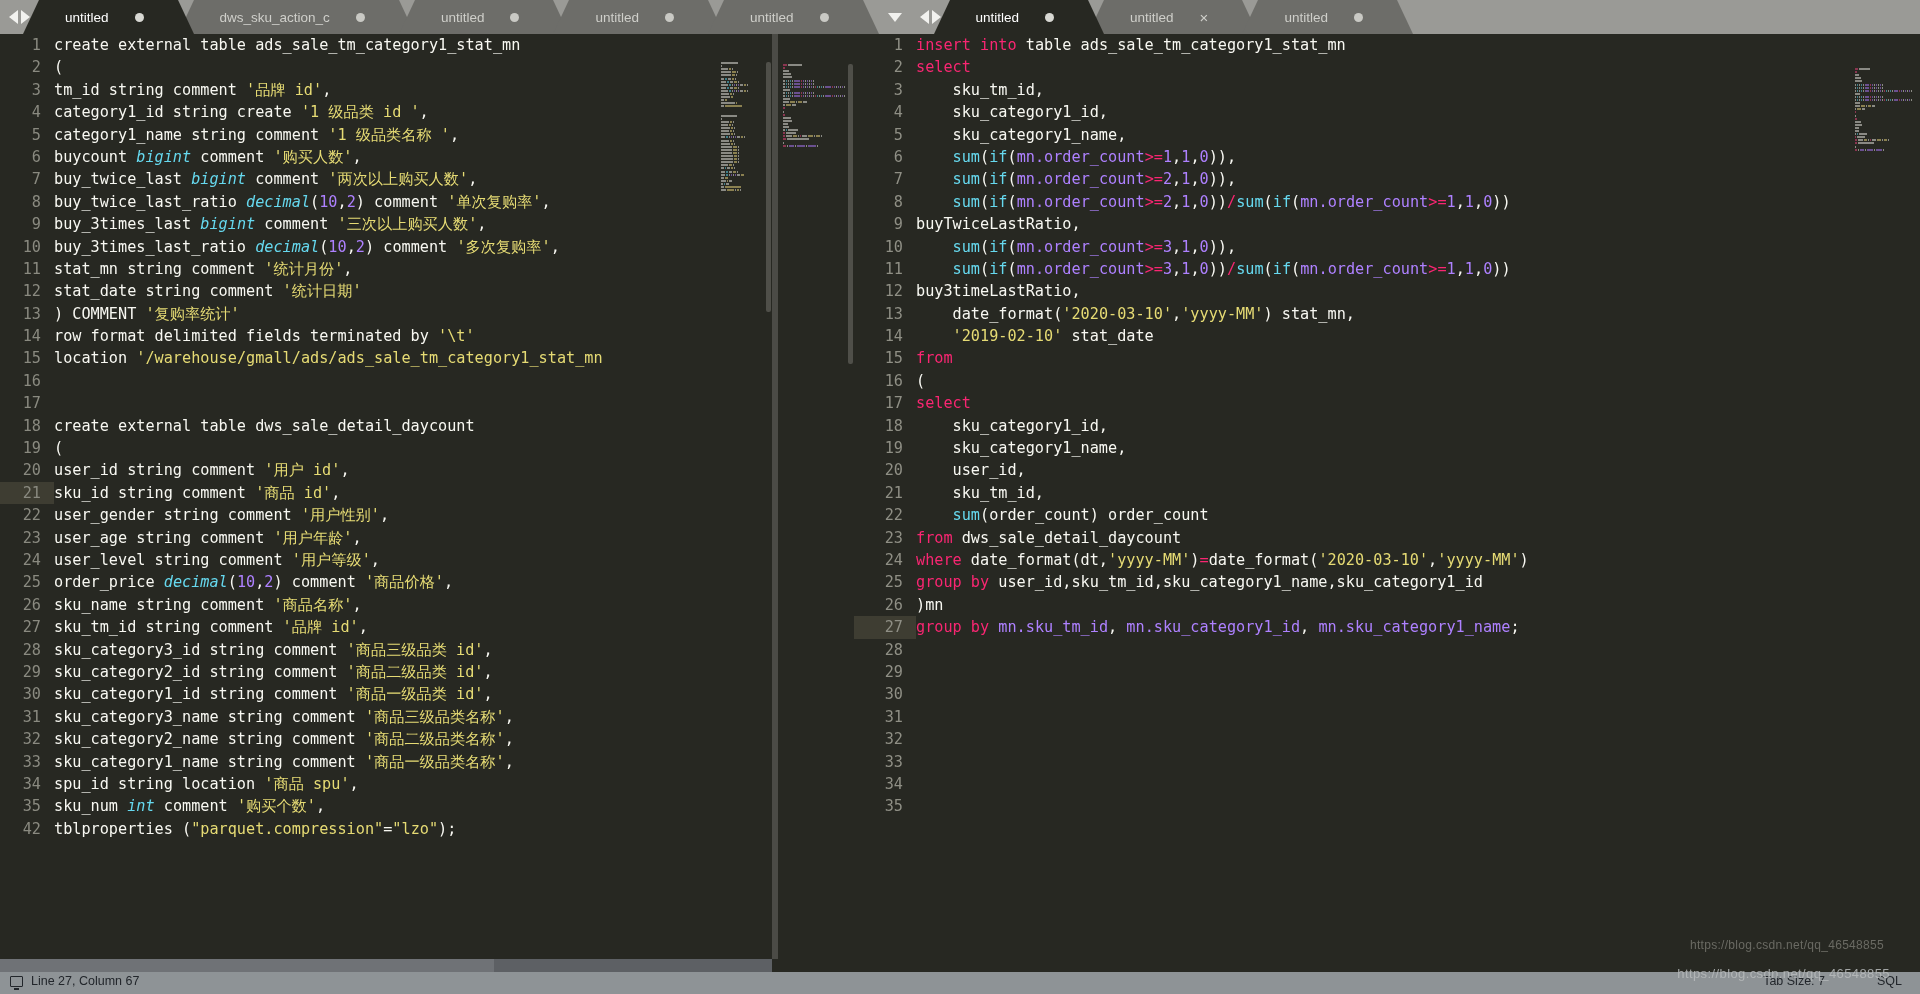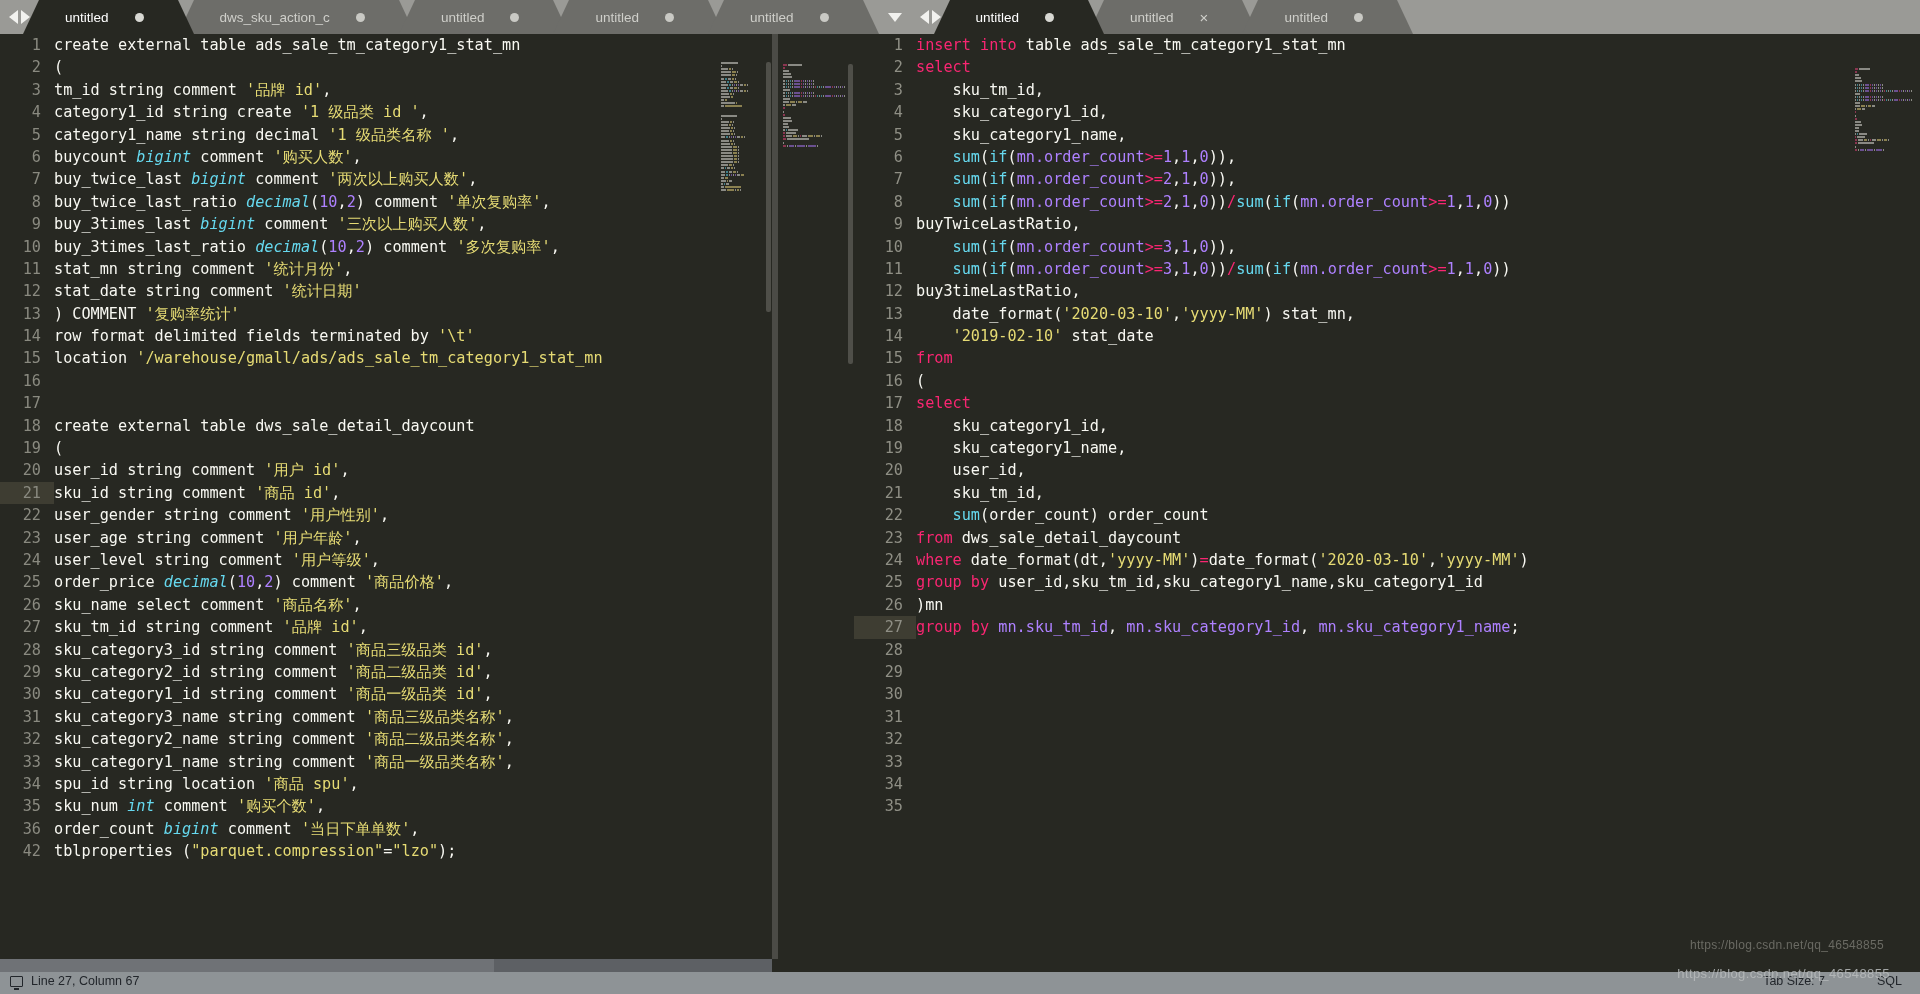--- a/index.html
+++ b/index.html
@@ -231,52 +231,51 @@
 </div>
 
 <div id="workspace">
 
   <div class="pane" id="pane-left">
     <div class="code-area" id="code-left">
         <div class="ln-row"><div class="gutter">1</div><div class="src"><span class="k-kw">create external table ads_sale_tm_category1_stat_mn</span></div></div>
         <div class="ln-row"><div class="gutter">2</div><div class="src"><span class="k-kw">(</span></div></div>
         <div class="ln-row"><div class="gutter">3</div><div class="src"><span class="k-kw">tm_id string comment </span><span class="k-str">'品牌 id'</span><span class="k-kw">,</span></div></div>
         <div class="ln-row"><div class="gutter">4</div><div class="src"><span class="k-kw">category1_id string create </span><span class="k-str">'1 级品类 id '</span><span class="k-kw">,</span></div></div>
-        <div class="ln-row"><div class="gutter">5</div><div class="src"><span class="k-kw">category1_name string decimal </span><span class="k-str">'1 级品类名称 '</span><span class="k-kw">,</span></div></div>
+        <div class="ln-row"><div class="gutter">5</div><div class="src"><span class="k-kw">category1_name string comment </span><span class="k-str">'1 级品类名称 '</span><span class="k-kw">,</span></div></div>
         <div class="ln-row"><div class="gutter">6</div><div class="src"><span class="k-kw">buycount </span><span class="k-type">bigint</span><span class="k-kw"> comment </span><span class="k-str">'购买人数'</span><span class="k-kw">,</span></div></div>
         <div class="ln-row"><div class="gutter">7</div><div class="src"><span class="k-kw">buy_twice_last </span><span class="k-type">bigint</span><span class="k-kw"> comment </span><span class="k-str">'两次以上购买人数'</span><span class="k-kw">,</span></div></div>
         <div class="ln-row"><div class="gutter">8</div><div class="src"><span class="k-kw">buy_twice_last_ratio </span><span class="k-type">decimal</span><span class="k-kw">(</span><span class="k-num">10</span><span class="k-kw">,</span><span class="k-num">2</span><span class="k-kw">) comment </span><span class="k-str">'单次复购率'</span><span class="k-kw">,</span></div></div>
         <div class="ln-row"><div class="gutter">9</div><div class="src"><span class="k-kw">buy_3times_last </span><span class="k-type">bigint</span><span class="k-kw"> comment </span><span class="k-str">'三次以上购买人数'</span><span class="k-kw">,</span></div></div>
         <div class="ln-row"><div class="gutter">10</div><div class="src"><span class="k-kw">buy_3times_last_ratio </span><span class="k-type">decimal</span><span class="k-kw">(</span><span class="k-num">10</span><span class="k-kw">,</span><span class="k-num">2</span><span class="k-kw">) comment </span><span class="k-str">'多次复购率'</span><span class="k-kw">,</span></div></div>
         <div class="ln-row"><div class="gutter">11</div><div class="src"><span class="k-kw">stat_mn string comment </span><span class="k-str">'统计月份'</span><span class="k-kw">,</span></div></div>
         <div class="ln-row"><div class="gutter">12</div><div class="src"><span class="k-kw">stat_date string comment </span><span class="k-str">'统计日期'</span></div></div>
         <div class="ln-row"><div class="gutter">13</div><div class="src"><span class="k-kw">) COMMENT </span><span class="k-str">'复购率统计'</span></div></div>
         <div class="ln-row"><div class="gutter">14</div><div class="src"><span class="k-kw">row format delimited fields terminated by </span><span class="k-str">'\t'</span></div></div>
         <div class="ln-row"><div class="gutter">15</div><div class="src"><span class="k-kw">location </span><span class="k-str">'/warehouse/gmall/ads/ads_sale_tm_category1_stat_mn</span></div></div>
         <div class="ln-row"><div class="gutter">16</div><div class="src"></div></div>
         <div class="ln-row"><div class="gutter">17</div><div class="src"></div></div>
         <div class="ln-row"><div class="gutter">18</div><div class="src"><span class="k-kw">create external table dws_sale_detail_daycount</span></div></div>
         <div class="ln-row"><div class="gutter">19</div><div class="src"><span class="k-kw">(</span></div></div>
         <div class="ln-row"><div class="gutter">20</div><div class="src"><span class="k-kw">user_id string comment </span><span class="k-str">'用户 id'</span><span class="k-kw">,</span></div></div>
         <div class="ln-row cur"><div class="gutter">21</div><div class="src"><span class="k-kw">sku_id string comment </span><span class="k-str">'商品 id'</span><span class="k-kw">,</span></div></div>
         <div class="ln-row"><div class="gutter">22</div><div class="src"><span class="k-kw">user_gender string comment </span><span class="k-str">'用户性别'</span><span class="k-kw">,</span></div></div>
         <div class="ln-row"><div class="gutter">23</div><div class="src"><span class="k-kw">user_age string comment </span><span class="k-str">'用户年龄'</span><span class="k-kw">,</span></div></div>
         <div class="ln-row"><div class="gutter">24</div><div class="src"><span class="k-kw">user_level string comment </span><span class="k-str">'用户等级'</span><span class="k-kw">,</span></div></div>
         <div class="ln-row"><div class="gutter">25</div><div class="src"><span class="k-kw">order_price </span><span class="k-type">decimal</span><span class="k-kw">(</span><span class="k-num">10</span><span class="k-kw">,</span><span class="k-num">2</span><span class="k-kw">) comment </span><span class="k-str">'商品价格'</span><span class="k-kw">,</span></div></div>
-        <div class="ln-row"><div class="gutter">26</div><div class="src"><span class="k-kw">sku_name select comment </span><span class="k-str">'商品名称'</span><span class="k-kw">,</span></div></div>
+        <div class="ln-row"><div class="gutter">26</div><div class="src"><span class="k-kw">sku_name string comment </span><span class="k-str">'商品名称'</span><span class="k-kw">,</span></div></div>
         <div class="ln-row"><div class="gutter">27</div><div class="src"><span class="k-kw">sku_tm_id string comment </span><span class="k-str">'品牌 id'</span><span class="k-kw">,</span></div></div>
         <div class="ln-row"><div class="gutter">28</div><div class="src"><span class="k-kw">sku_category3_id string comment </span><span class="k-str">'商品三级品类 id'</span><span class="k-kw">,</span></div></div>
         <div class="ln-row"><div class="gutter">29</div><div class="src"><span class="k-kw">sku_category2_id string comment </span><span class="k-str">'商品二级品类 id'</span><span class="k-kw">,</span></div></div>
         <div class="ln-row"><div class="gutter">30</div><div class="src"><span class="k-kw">sku_category1_id string comment </span><span class="k-str">'商品一级品类 id'</span><span class="k-kw">,</span></div></div>
         <div class="ln-row"><div class="gutter">31</div><div class="src"><span class="k-kw">sku_category3_name string comment </span><span class="k-str">'商品三级品类名称'</span><span class="k-kw">,</span></div></div>
         <div class="ln-row"><div class="gutter">32</div><div class="src"><span class="k-kw">sku_category2_name string comment </span><span class="k-str">'商品二级品类名称'</span><span class="k-kw">,</span></div></div>
         <div class="ln-row"><div class="gutter">33</div><div class="src"><span class="k-kw">sku_category1_name string comment </span><span class="k-str">'商品一级品类名称'</span><span class="k-kw">,</span></div></div>
         <div class="ln-row"><div class="gutter">34</div><div class="src"><span class="k-kw">spu_id string location </span><span class="k-str">'商品 spu'</span><span class="k-kw">,</span></div></div>
         <div class="ln-row"><div class="gutter">35</div><div class="src"><span class="k-kw">sku_num </span><span class="k-type">int</span><span class="k-kw"> comment </span><span class="k-str">'购买个数'</span><span class="k-kw">,</span></div></div>
-        <div class="ln-row"><div class="gutter">36</div><div class="src"><span class="k-kw">order_count </span><span class="k-type">bigint</span><span class="k-kw"> comment </span><span class="k-str">'当日下单单数'</span><span class="k-kw">,</span></div></div>
         <div class="ln-row"><div class="gutter">42</div><div class="src"><span class="k-kw">tblproperties (</span><span class="k-str">"parquet.compression"</span><span class="k-kw">=</span><span class="k-str">"lzo"</span><span class="k-kw">);</span></div></div>
       </div>
     <div class="minimap" id="mm-left">
         <div class="mm-line" style="position: absolute; top: 28px; left: 3px; display: flex; gap: 1px;">
           <span style="display: inline-block; width: 17px; height: 2px; background: rgb(138, 138, 132);"></span>
         </div>
         <div class="mm-line" style="position: absolute; top: 31.1px; left: 3px; display: flex; gap: 1px;">
           <span style="display: inline-block; width: 1px; height: 2px; background: rgb(138, 138, 132);"></span>
         </div>
         <div class="mm-line" style="position: absolute; top: 34.2px; left: 3px; display: flex; gap: 1px;">

